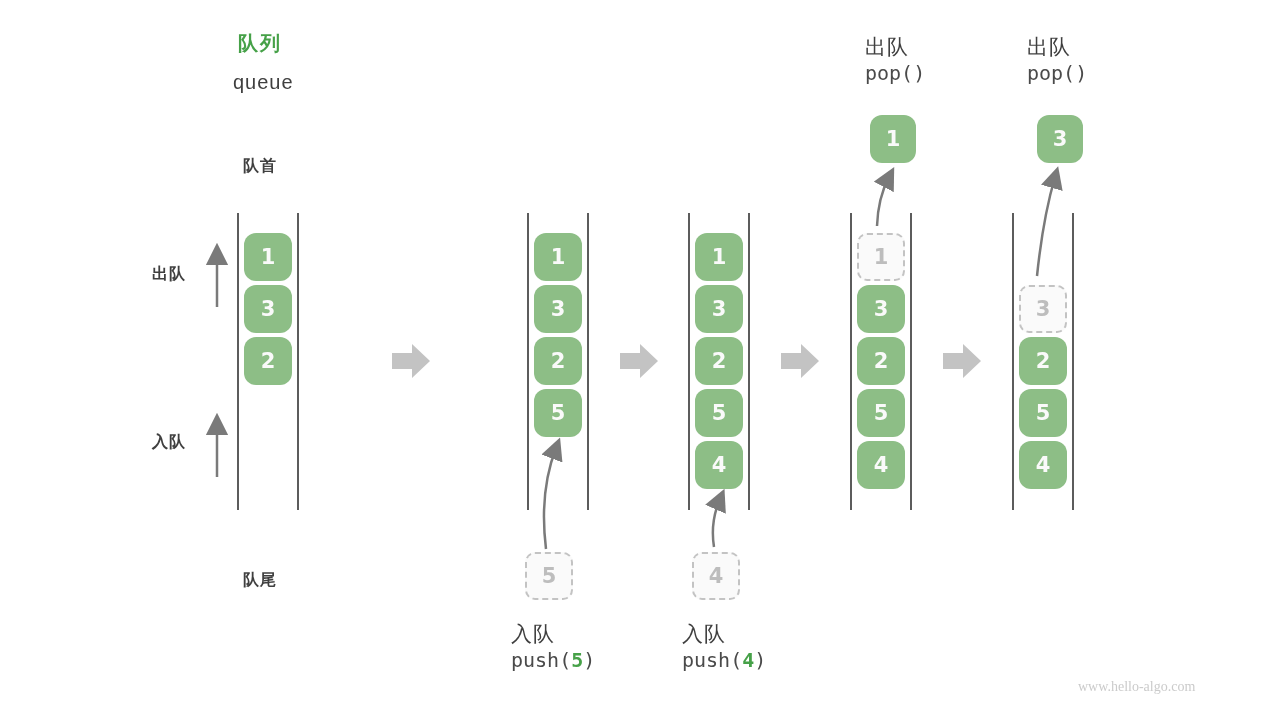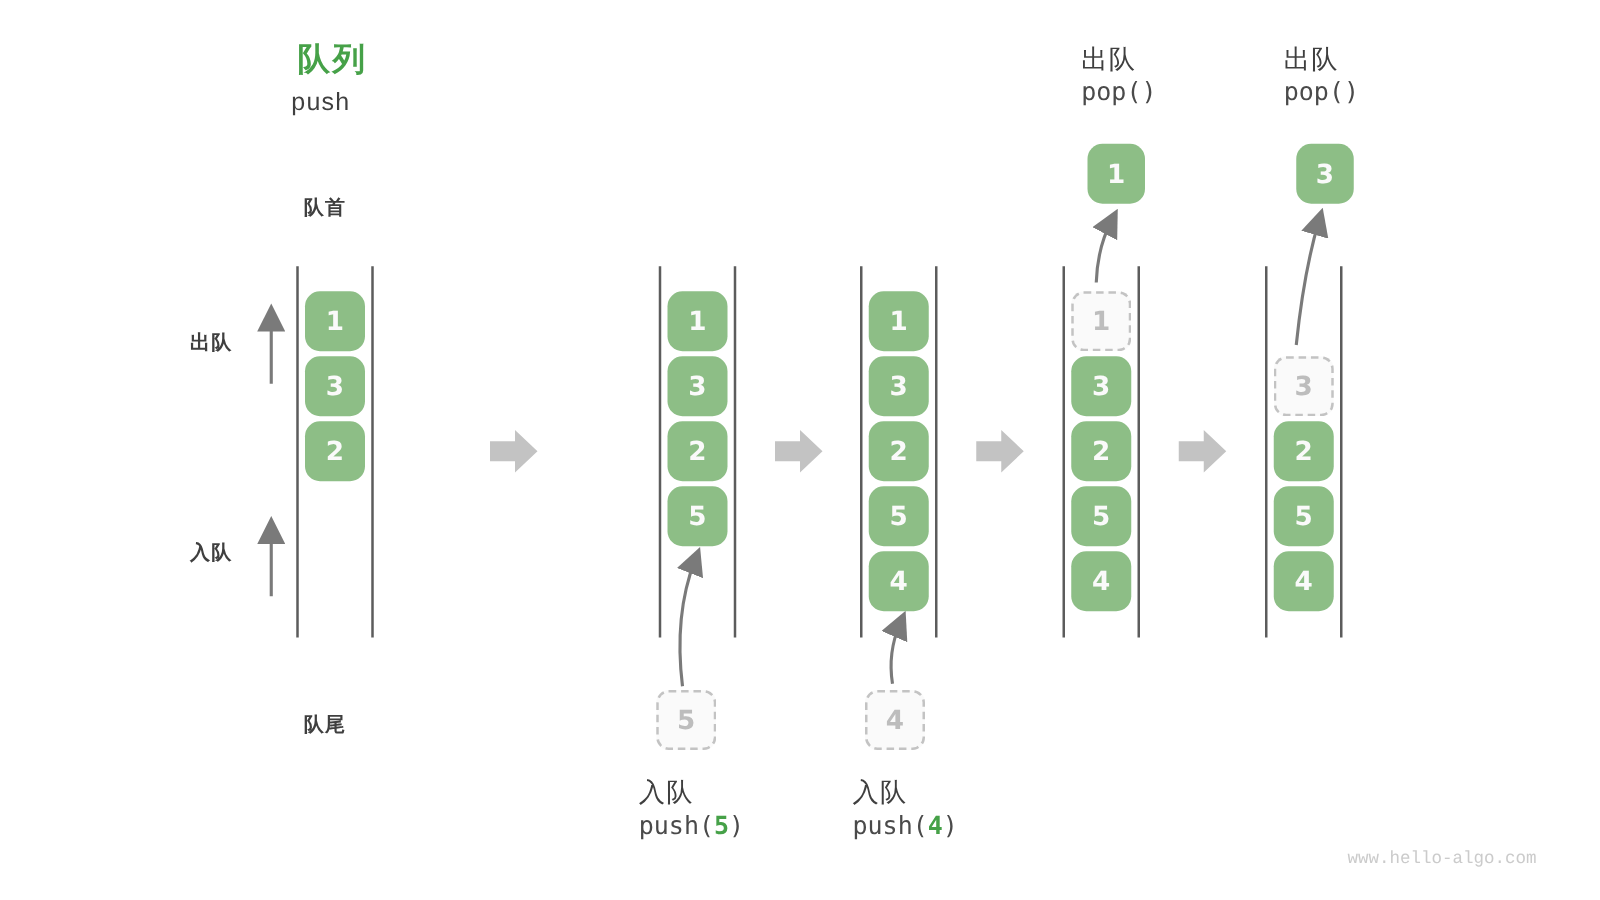--- a/index.html
+++ b/index.html
@@ -14,21 +14,21 @@
   }
   svg.overlay {
     position: absolute;
     left: 0; top: 0;
     width: 1280px; height: 720px;
     pointer-events: none;
   }
   
   .title-zh {
     position: absolute; left: 238px; top: 30px;
-    font-size: 26px; font-weight: 700; color: #46a148;
+    font-size: 20px; font-weight: 700; color: #46a148;
     letter-spacing: 2px;
   }
   .title-en {
     position: absolute; left: 233px; top: 71px;
     font-size: 20px; color: #3f3f3f; letter-spacing: 1px;
   }
   .zh-label {
     font-size: 16px; font-weight: 700; color: #3f3f3f;
     letter-spacing: 1px; position: absolute;
   }
@@ -70,21 +70,21 @@
   }
   .op-label .op-code {
     font-family: "DejaVu Sans Mono", monospace;
     font-size: 20px; color: #4a4a4a;
     display: block;  text-align: right;
   }
   .op-code .op-arg { color: #46a148; font-weight: 700; }
   
   .watermark {
     position: absolute; left: 1078px; top: 679px;
-    font-family: Liberation Mono, monospace;
+    font-family: Liberation Serif, serif;
     font-size: 14px; color: #cbcbcb; letter-spacing: 0px;
   }
 </style>
 </head>
 <body>
 
 <div class="canvas">
 
   <svg class="overlay">
     <defs>
@@ -102,21 +102,21 @@
     <path d="M 877 226 Q 878 198 889 177" stroke="#7a7a7a" stroke-width="2.5" fill="none" marker-end="url(#ah)"></path>
     <path d="M 1037 276 Q 1043 218 1055 177" stroke="#7a7a7a" stroke-width="2.5" fill="none" marker-end="url(#ah)"></path>
 
     <polygon points="392,353 412,353 412,344 430,361 412,378 412,369 392,369" fill="#c3c3c3"></polygon>
     <polygon points="620,353 640,353 640,344 658,361 640,378 640,369 620,369" fill="#c3c3c3"></polygon>
     <polygon points="781,353 801,353 801,344 819,361 801,378 801,369 781,369" fill="#c3c3c3"></polygon>
     <polygon points="943,353 963,353 963,344 981,361 963,378 963,369 943,369" fill="#c3c3c3"></polygon>
   </svg>
 
   <div class="title-zh">队列</div>
-  <div class="title-en">push</div>
+  <div class="title-en">queue</div>
 
   <div class="zh-label lbl-front">队首</div>
   <div class="zh-label lbl-rear">队尾</div>
   <div class="zh-label lbl-dequeue-side">出队</div>
   <div class="zh-label lbl-enqueue-side">入队</div>
 
   <div class="queue-col" style="left:237px">
     <div class="cell filled r0">1</div>
     <div class="cell filled r1">3</div>
     <div class="cell filled r2">2</div>

